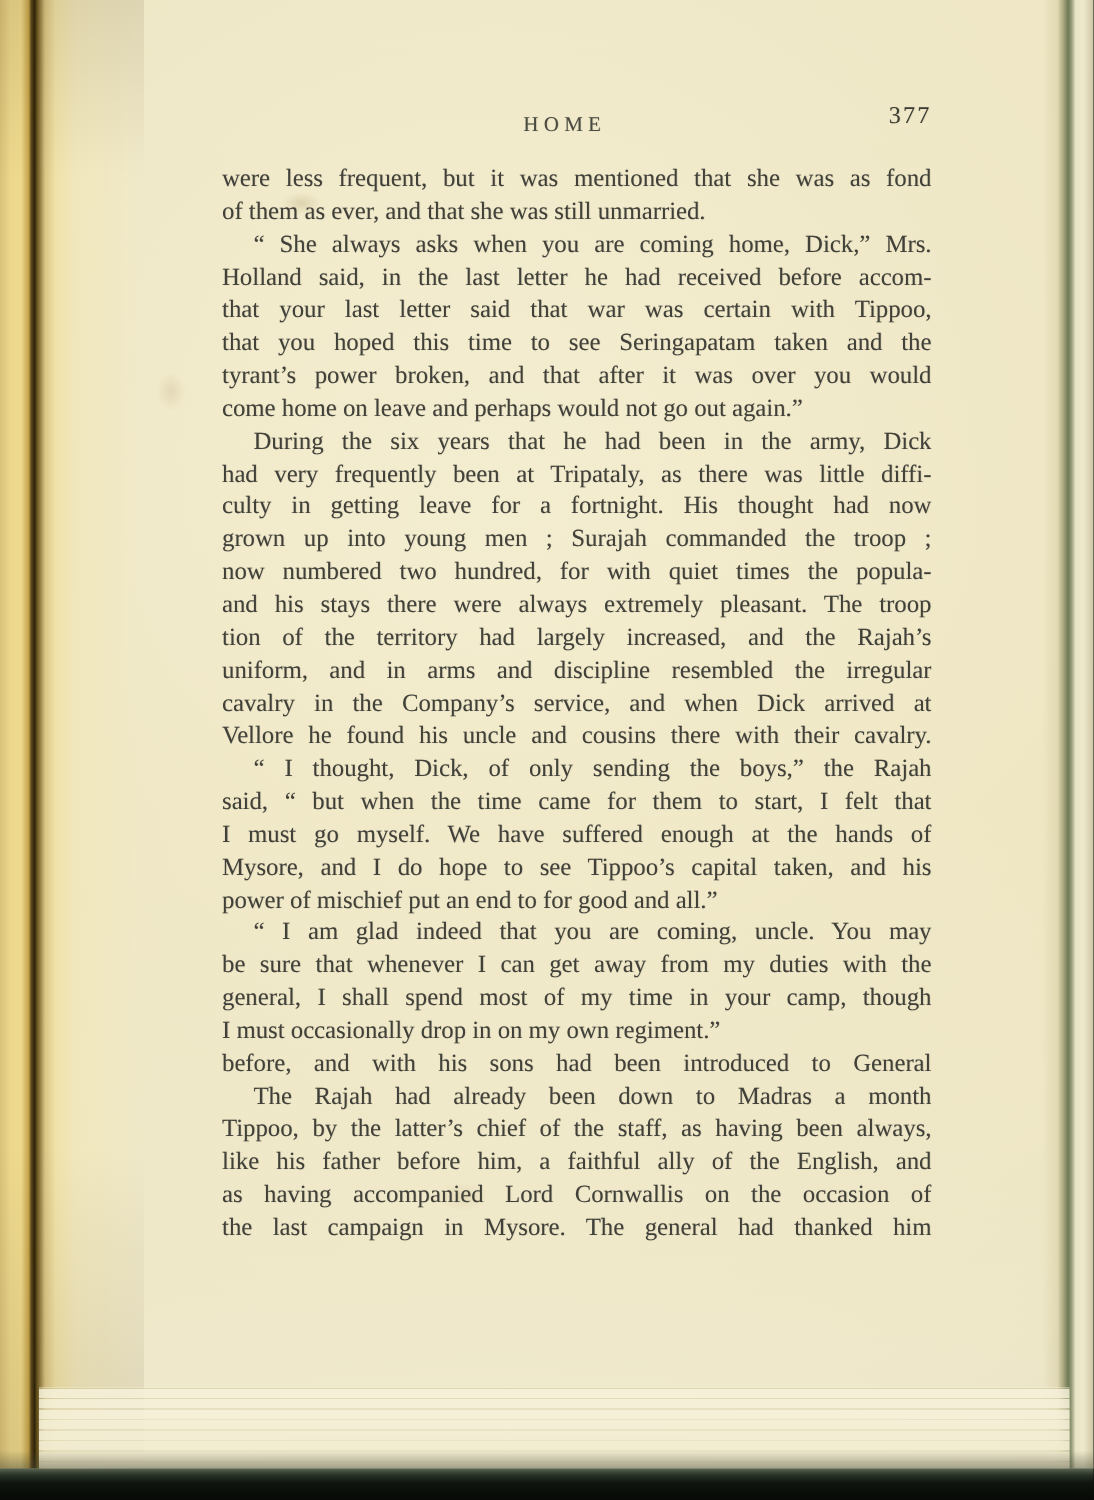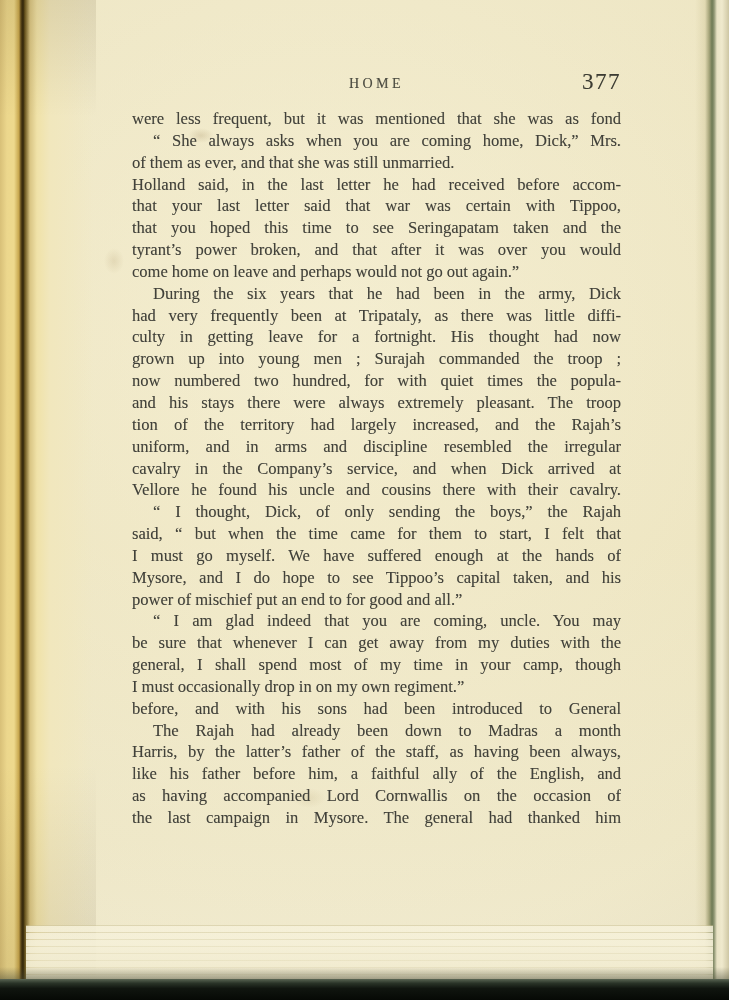--- a/index.html
+++ b/index.html
@@ -74,26 +74,27 @@
     font-size:16.5px;
     text-shadow:0.3px 0.3px 0.6px rgba(65,65,55,0.30);
   }
   .pagehead{position:relative;height:36px;}
   .running-head{
     position:absolute;left:50%;transform:translateX(-50%);top:4px;
     font-size:14px;letter-spacing:3.5px;color:#4a4a40;
   }
   .page-number{
     position:absolute;right:0;top:-3px;
-    font-size:23px;letter-spacing:1.5px;color:#3c3c33;
+    font-size:16px;letter-spacing:1.5px;color:#3c3c33;
   }
   .line{
     height:21.85px;line-height:21.85px;overflow:hidden;
     text-align:justify;text-align-last:justify;
     white-space:normal;
+    margin-left:16px;
   }
   .line.lastline{text-align-last:left;}
   .line.indent{text-indent:21px;}
 </style>
 </head>
 <body>
 
 <div class="scene">
   <div class="paper">
     <div class="gutter"></div>
@@ -103,22 +104,22 @@
     <div class="stain s2"></div>
     <div class="stain s3"></div>
 
     <div class="content">
       <div class="pagehead">
         <span class="running-head">HOME</span>
         <span class="page-number">377</span>
       </div>
       <div>
           <div class="line">were less frequent, but it was mentioned that she was as fond</div>
+          <div class="line lastline">of them as ever, and that she was still unmarried.</div>
           <div class="line indent">“ She always asks when you are coming home, Dick,” Mrs.</div>
-          <div class="line lastline">of them as ever, and that she was still unmarried.</div>
           <div class="line">Holland said, in the last letter he had received before accom-</div>
           <div class="line">that your last letter said that war was certain with Tippoo,</div>
           <div class="line">that you hoped this time to see Seringapatam taken and the</div>
           <div class="line">tyrant’s power broken, and that after it was over you would</div>
           <div class="line lastline">come home on leave and perhaps would not go out again.”</div>
           <div class="line indent">During the six years that he had been in the army, Dick</div>
           <div class="line">had very frequently been at Tripataly, as there was little diffi-</div>
           <div class="line">culty in getting leave for a fortnight. His thought had now</div>
           <div class="line">grown up into young men ; Surajah commanded the troop ;</div>
           <div class="line">now numbered two hundred, for with quiet times the popula-</div>
@@ -131,21 +132,21 @@
           <div class="line">said, “ but when the time came for them to start, I felt that</div>
           <div class="line">I must go myself. We have suffered enough at the hands of</div>
           <div class="line">Mysore, and I do hope to see Tippoo’s capital taken, and his</div>
           <div class="line lastline">power of mischief put an end to for good and all.”</div>
           <div class="line indent">“ I am glad indeed that you are coming, uncle. You may</div>
           <div class="line">be sure that whenever I can get away from my duties with the</div>
           <div class="line">general, I shall spend most of my time in your camp, though</div>
           <div class="line lastline">I must occasionally drop in on my own regiment.”</div>
           <div class="line">before, and with his sons had been introduced to General</div>
           <div class="line indent">The Rajah had already been down to Madras a month</div>
-          <div class="line">Harris, by the latter’s father of the staff, as having been always,</div>
+          <div class="line">Tippoo, by the latter’s chief of the staff, as having been always,</div>
           <div class="line">like his father before him, a faithful ally of the English, and</div>
           <div class="line">as having accompanied Lord Cornwallis on the occasion of</div>
           <div class="line">the last campaign in Mysore. The general had thanked him</div>
         </div>
     </div>
   </div>
   <div class="cover-band"></div>
 </div>
 
 </body></html>

